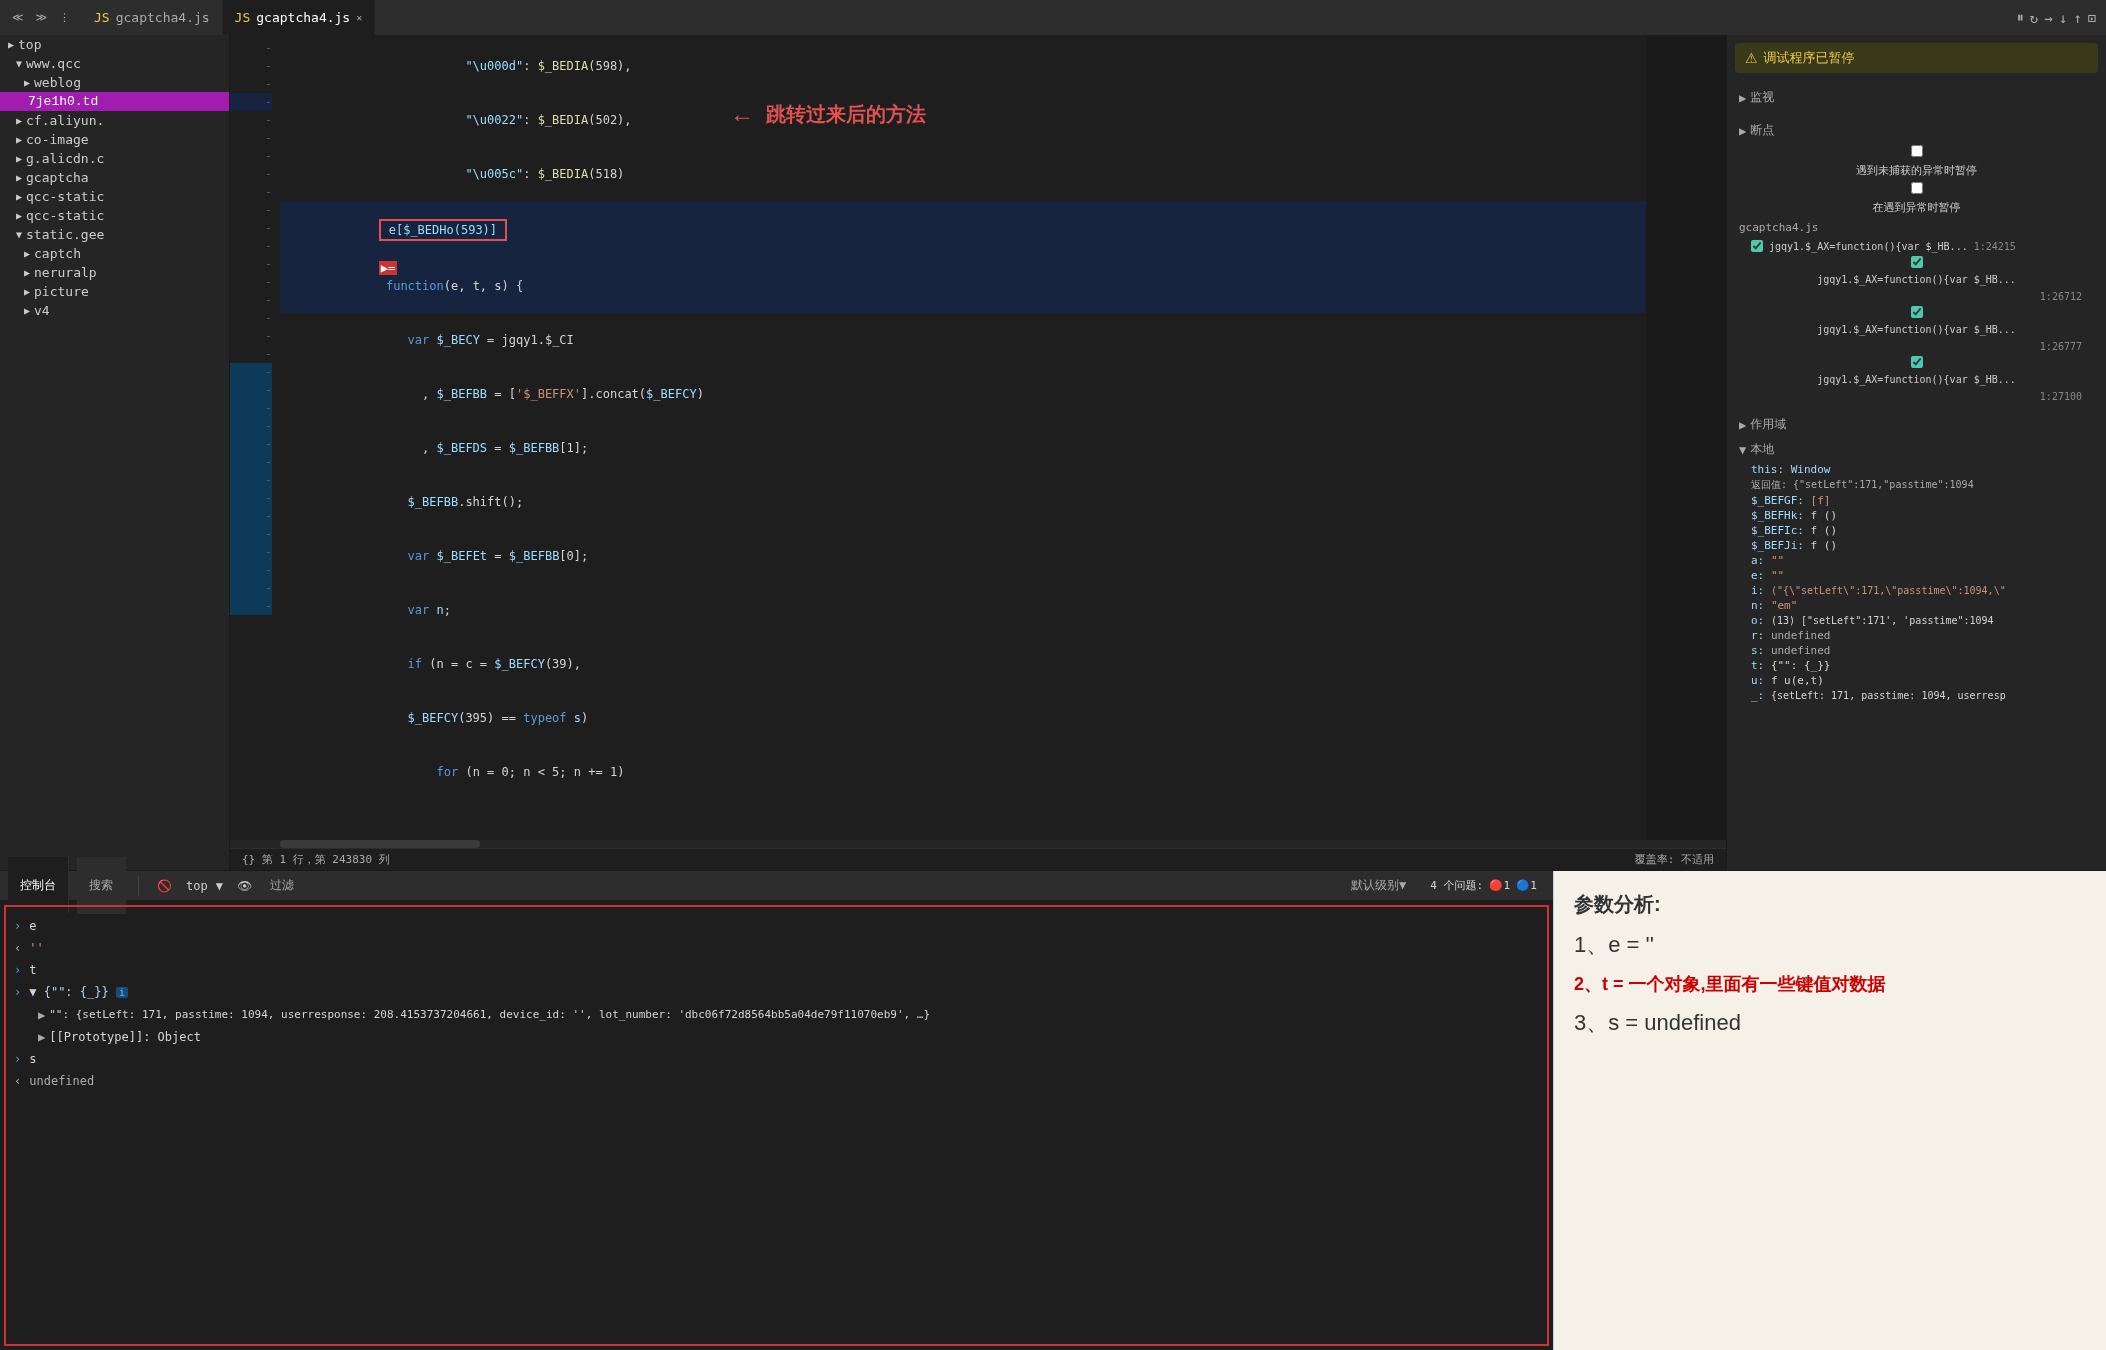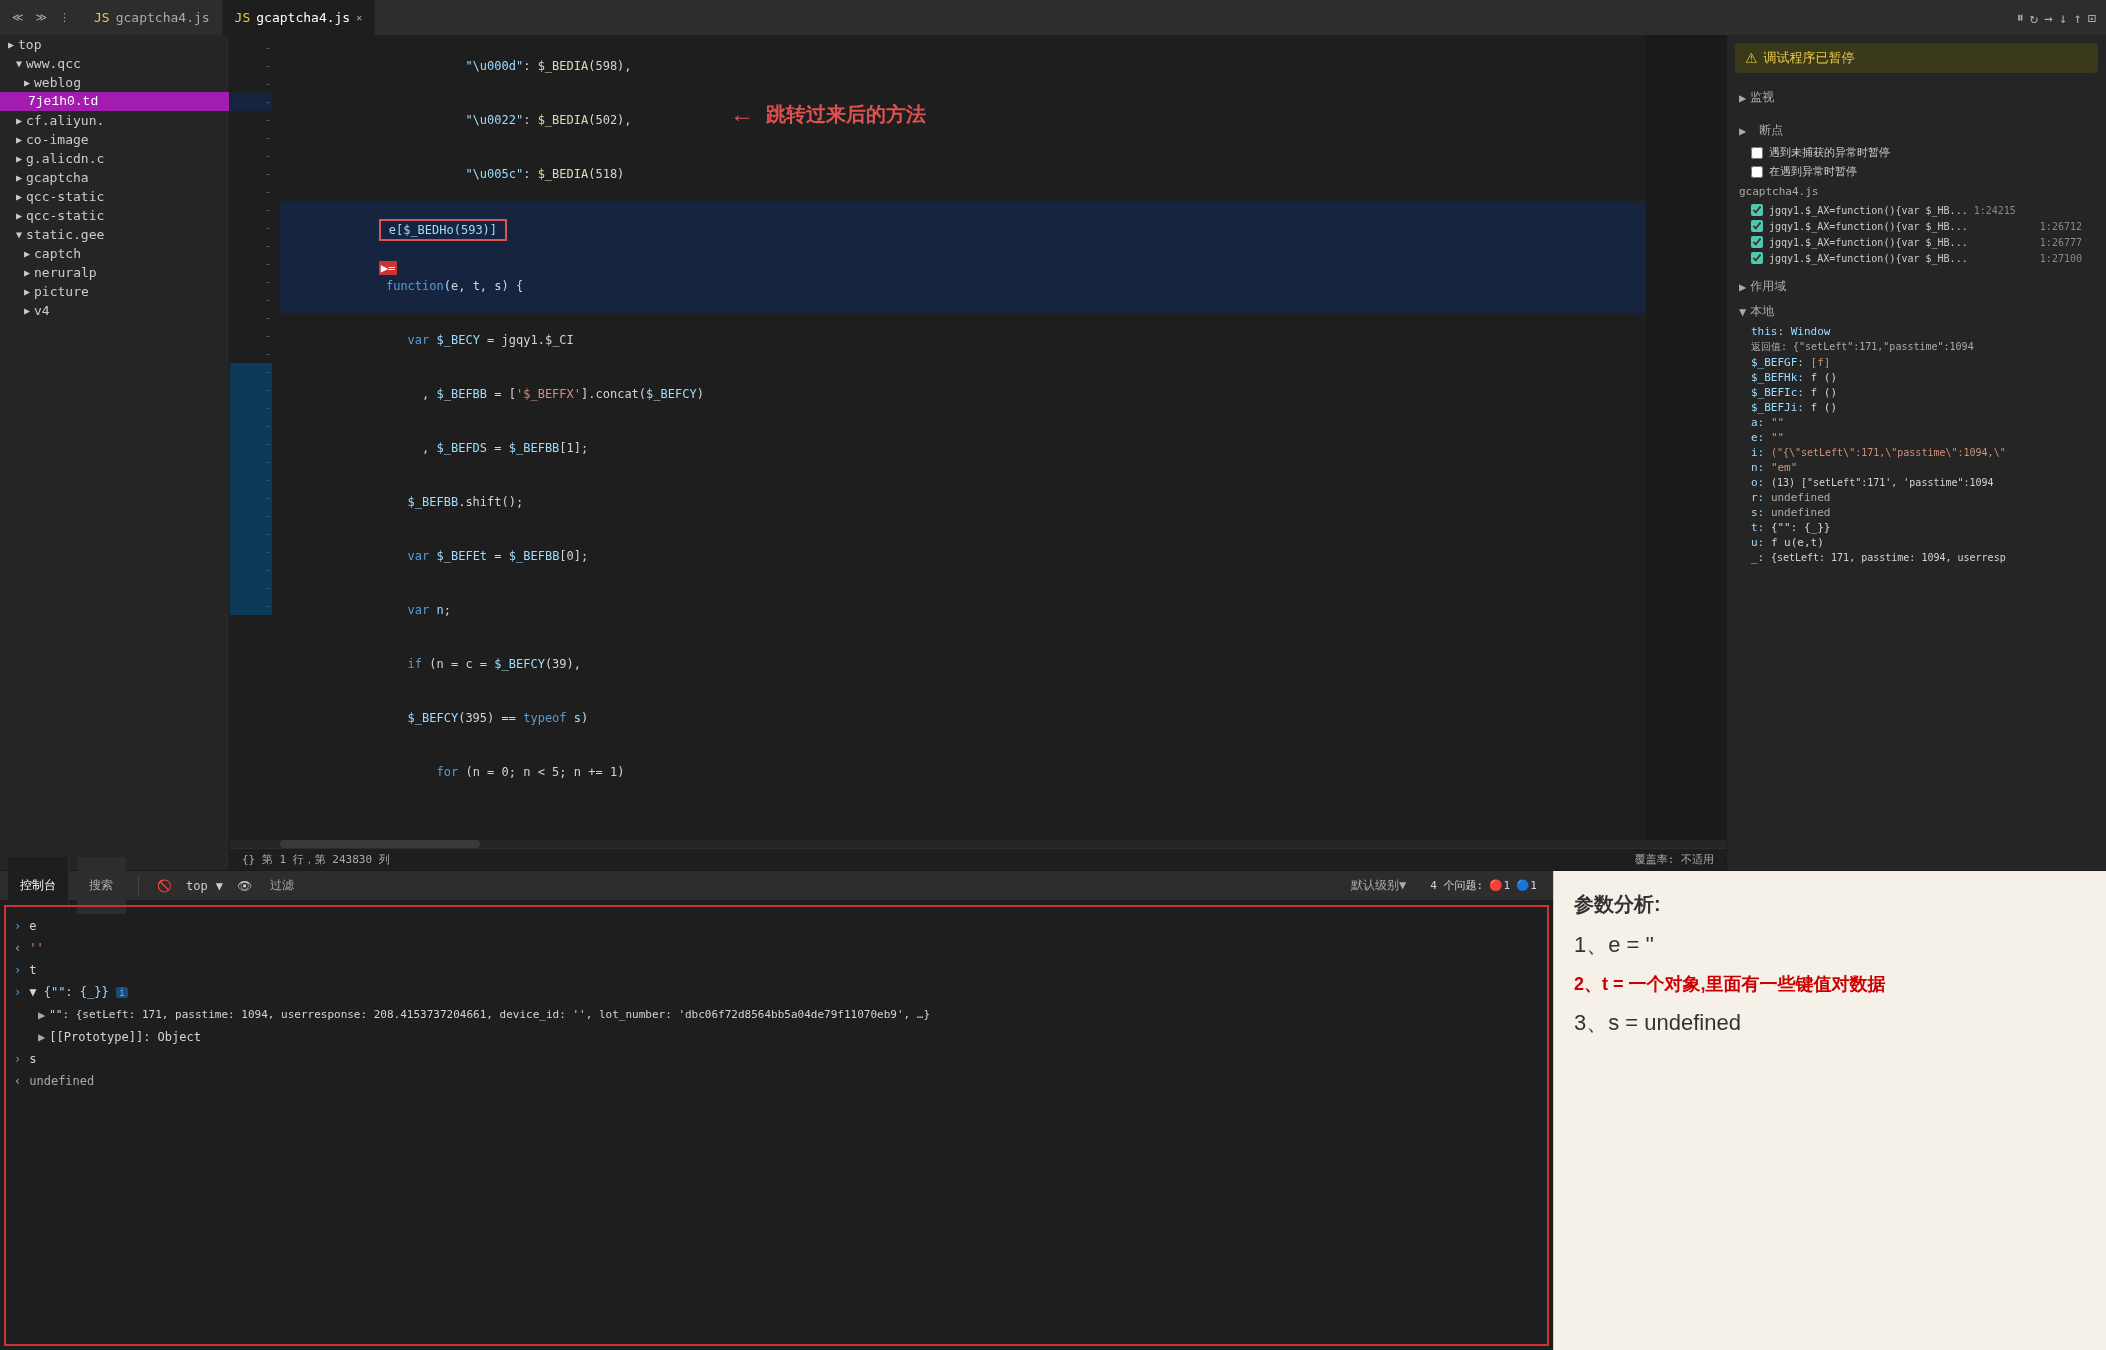--- a/index.html
+++ b/index.html
@@ -27,21 +27,21 @@
     .code-editor { flex: 1; overflow: hidden; position: relative; display: flex; background: #1e1e1e; }
     .line-numbers { width: 50px; background: #1e1e1e; color: #858585; text-align: right; padding: 4px 8px 4px 0; font-size: 12px; line-height: 18px; flex-shrink: 0; user-select: none; }
     .code-content { flex: 1; padding: 4px 0; overflow: auto; line-height: 18px; font-size: 12px; position: relative; }
     .code-line { padding: 0 12px; line-height: 18px; white-space: pre; position: relative; }
     
     
     .right-panel { width: 380px; background: #252526; border-left: 1px solid #1a1a1a; display: flex; flex-direction: column; overflow-y: auto; flex-shrink: 0; }
     .debugger-paused { display: flex; align-items: center; gap: 6px; background: #3a3a1a; padding: 6px 10px; border-radius: 4px; color: #e8c84a; font-size: 13px; font-family: sans-serif; margin: 8px; }
     .panel-section { padding: 4px 0; }
     .panel-section-header { padding: 4px 12px; color: #aaa; font-size: 12px; cursor: pointer; display: flex; align-items: center; gap: 4px; }
-    .panel-item { padding: 2px 24px; font-size: 11px; color: #ccc; display: flex; align-items: center; gap: 6px; }
+    .panel-item { padding: 2px 24px; font-size: 11px; color: #ccc; display: flex; align-items: center; gap: 6px; flex-direction: column; }
     .scope-item { padding: 1px 16px; font-size: 11px; color: #9cdcfe; }
     
     
     .bottom-section { height: 480px; display: flex; border-top: 1px solid #1a1a1a; flex-shrink: 0; }
     .console-panel { flex: 1; display: flex; flex-direction: column; background: #1e1e1e; }
     .console-toolbar { display: flex; align-items: center; background: #2d2d2d; height: 30px; padding: 0 8px; gap: 8px; border-bottom: 1px solid #1a1a1a; }
     .console-toolbar-btn { background: none; border: none; color: #ccc; cursor: pointer; font-size: 12px; padding: 2px 6px; }
     .console-tab { padding: 20px 12px; background: #1e1e1e; color: #fff; font-size: 12px; cursor: pointer; border-right: 1px solid #2d2d2d; font-family: sans-serif; }
     .console-tab.inactive { background: #2d2d2d; color: #aaa; }
     .console-content { flex: 1; padding: 8px; overflow-y: auto; border: 2px solid #cc3333; margin: 4px; font-size: 12px; line-height: 20px; }
@@ -287,21 +287,21 @@
       <div class="panel-section">
         <div class="panel-section-header">
           <span>▶</span>
           <span style="font-family:'Microsoft YaHei',sans-serif;">监视</span>
         </div>
       </div>
 
       <div class="panel-section">
         <div class="panel-section-header">
           <span>▶</span>
-          <span style="font-family:Liberation Mono, monospace;margin-left:9px;">断点</span>
+          <span style="font-family:Liberation Mono, monospace;">断点</span>
         </div>
         <div class="panel-item">
           <input type="checkbox" style="width: 12px; height: 12px;">
           <span style="font-family:'Microsoft YaHei',sans-serif;font-size:11px;">遇到未捕获的异常时暂停</span>
         </div>
         <div class="panel-item">
           <input type="checkbox" style="width: 12px; height: 12px;">
           <span style="font-family:'Microsoft YaHei',sans-serif;font-size:11px;">在遇到异常时暂停</span>
         </div>
 

